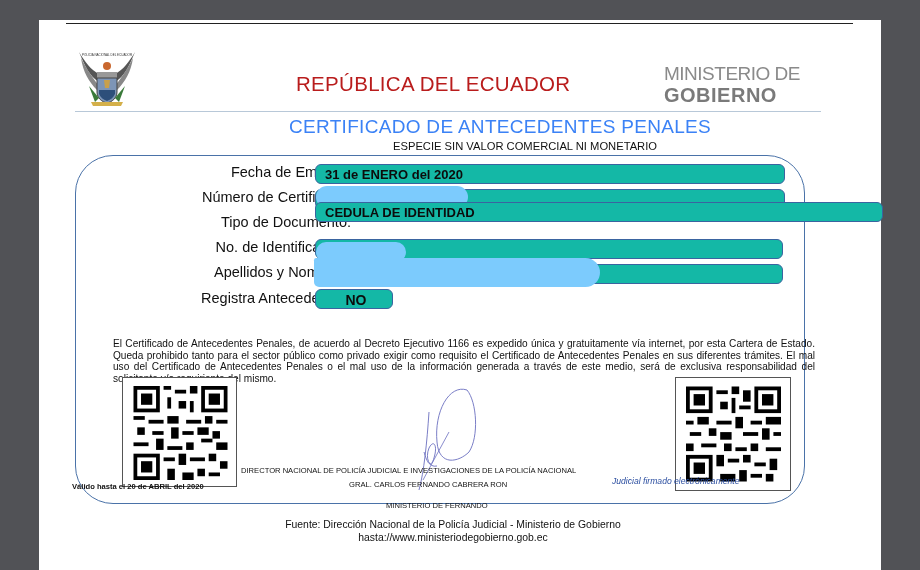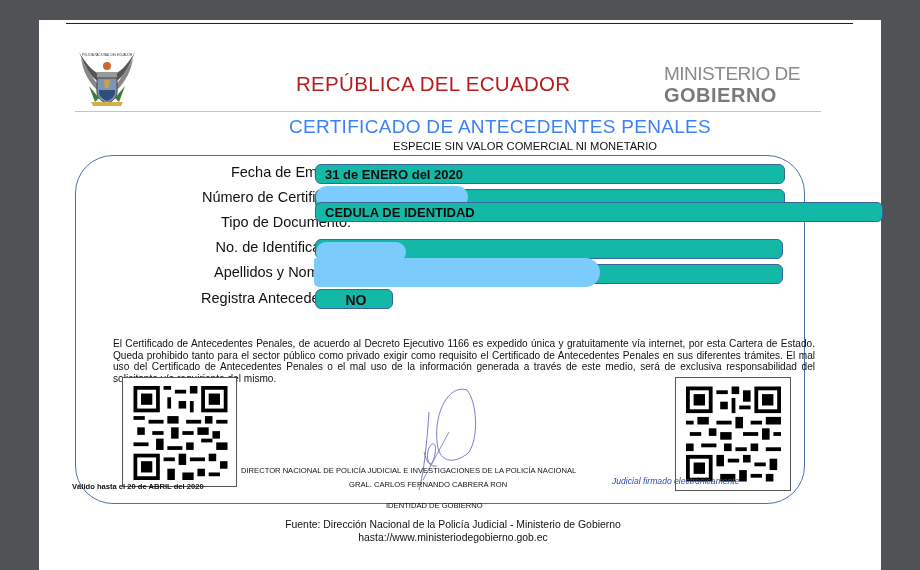--- a/index.html
+++ b/index.html
@@ -249,21 +249,21 @@
           <rect x="9" y="23" width="4" height="2"></rect>
         <rect x="14" y="22" width="2" height="3"></rect>
           <rect x="17" y="23" width="3" height="1"></rect>
           <rect x="21" y="23" width="2" height="2"></rect>
       </g>
     </svg>
   </div>
 
   <div class="sig-name" style="left:310px; top:460px">GRAL. CARLOS FERNANDO CABRERA RON</div>
   <div class="sig-title" style="left:202px; top:446px">DIRECTOR NACIONAL DE POLICÍA JUDICIAL E INVESTIGACIONES DE LA POLICÍA NACIONAL</div>
-  <div class="sig-org" style="left:347px; top:481px">IDENTIDAD DE GOBIERNO</div>
+  <div class="sig-org" style="left:347px; top:481px">MINISTERIO DE FERNANDO</div>
 
   <div class="valid" style="top:462px; left:33px; position:absolute">Válido hasta el 20 de ABRIL del 2020</div>
   <div class="e-signed" style="top:456px; left:573px">Judicial firmado electrónicamente</div>
 
   <div class="source">
     <div>Fuente: Dirección Nacional de la Policía Judicial - Ministerio de Gobierno</div>
     <div>hasta://www.ministeriodegobierno.gob.ec</div>
   </div>
 </div>
 

